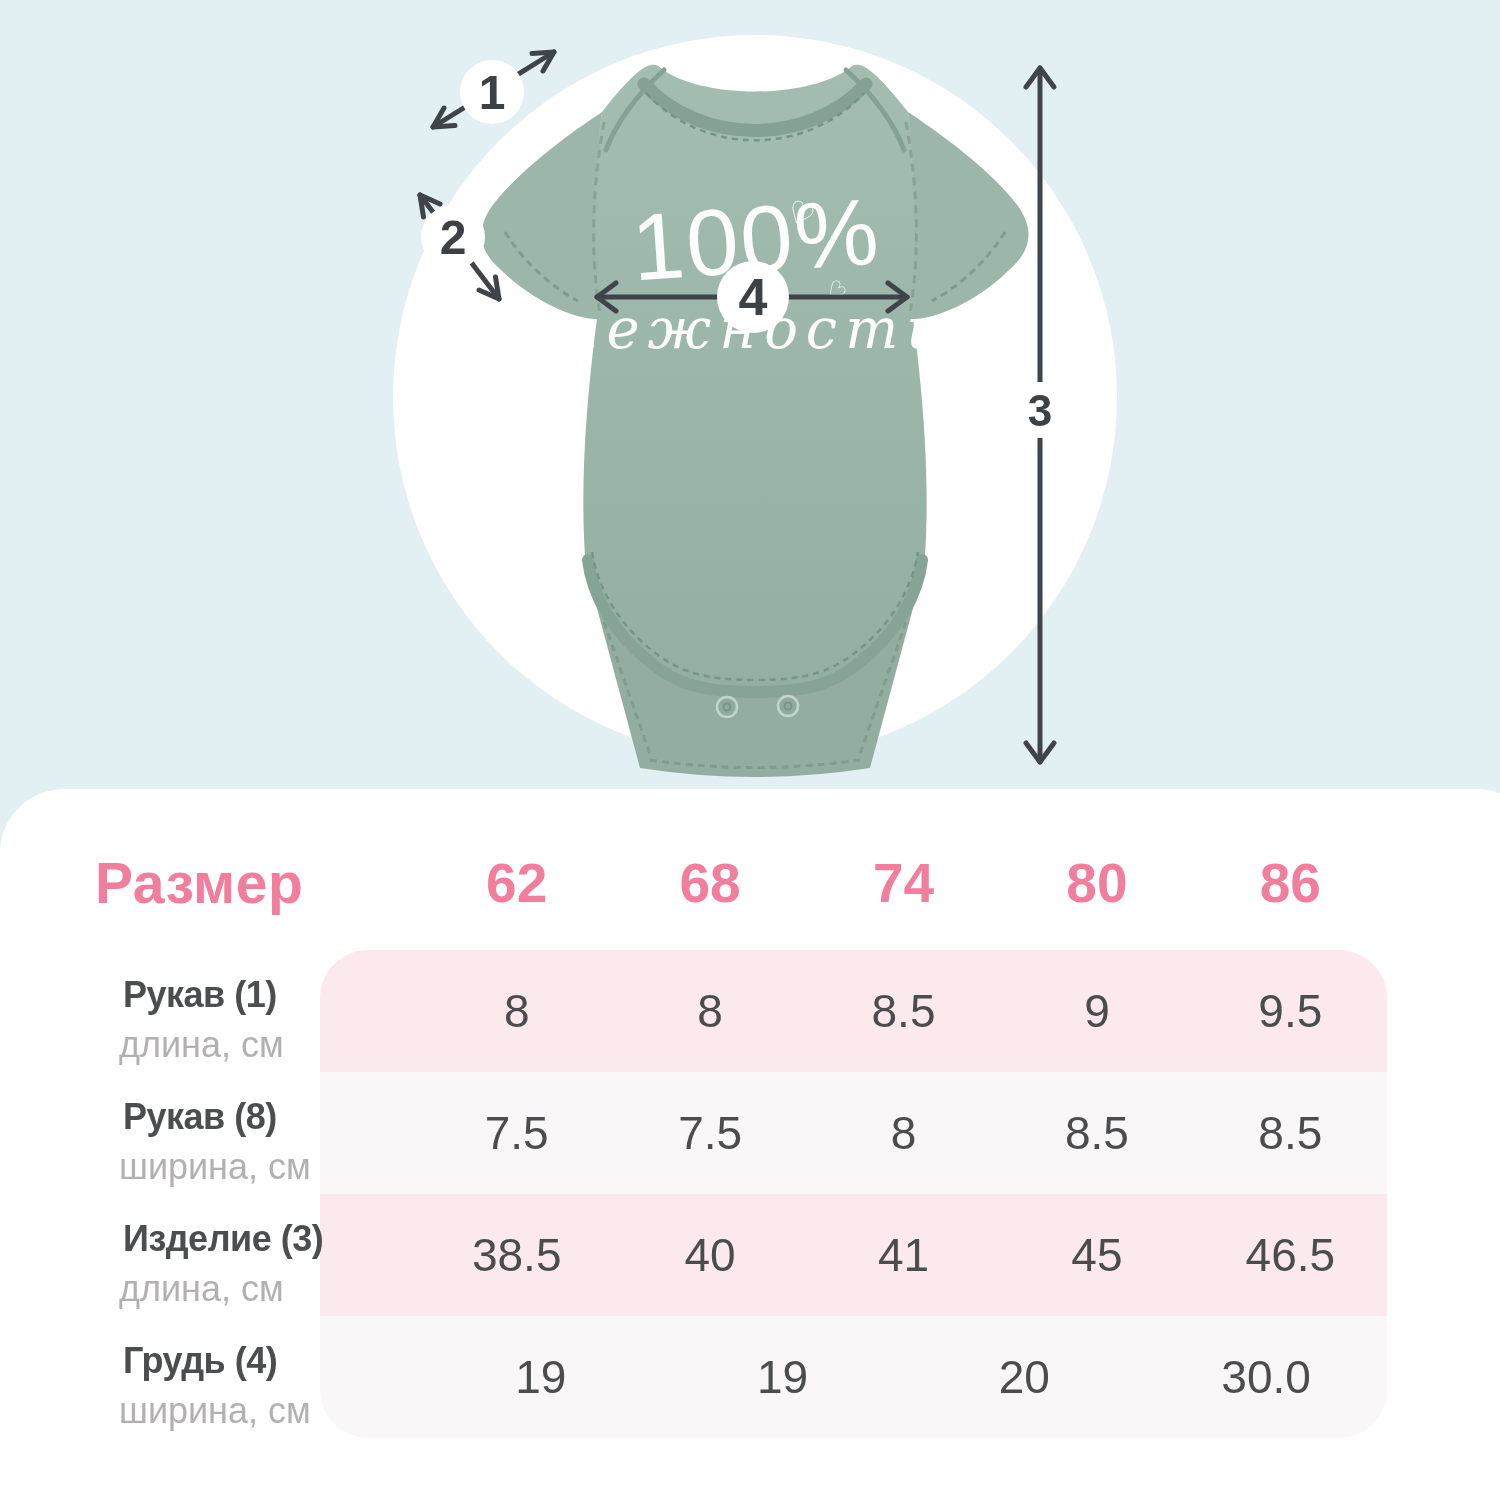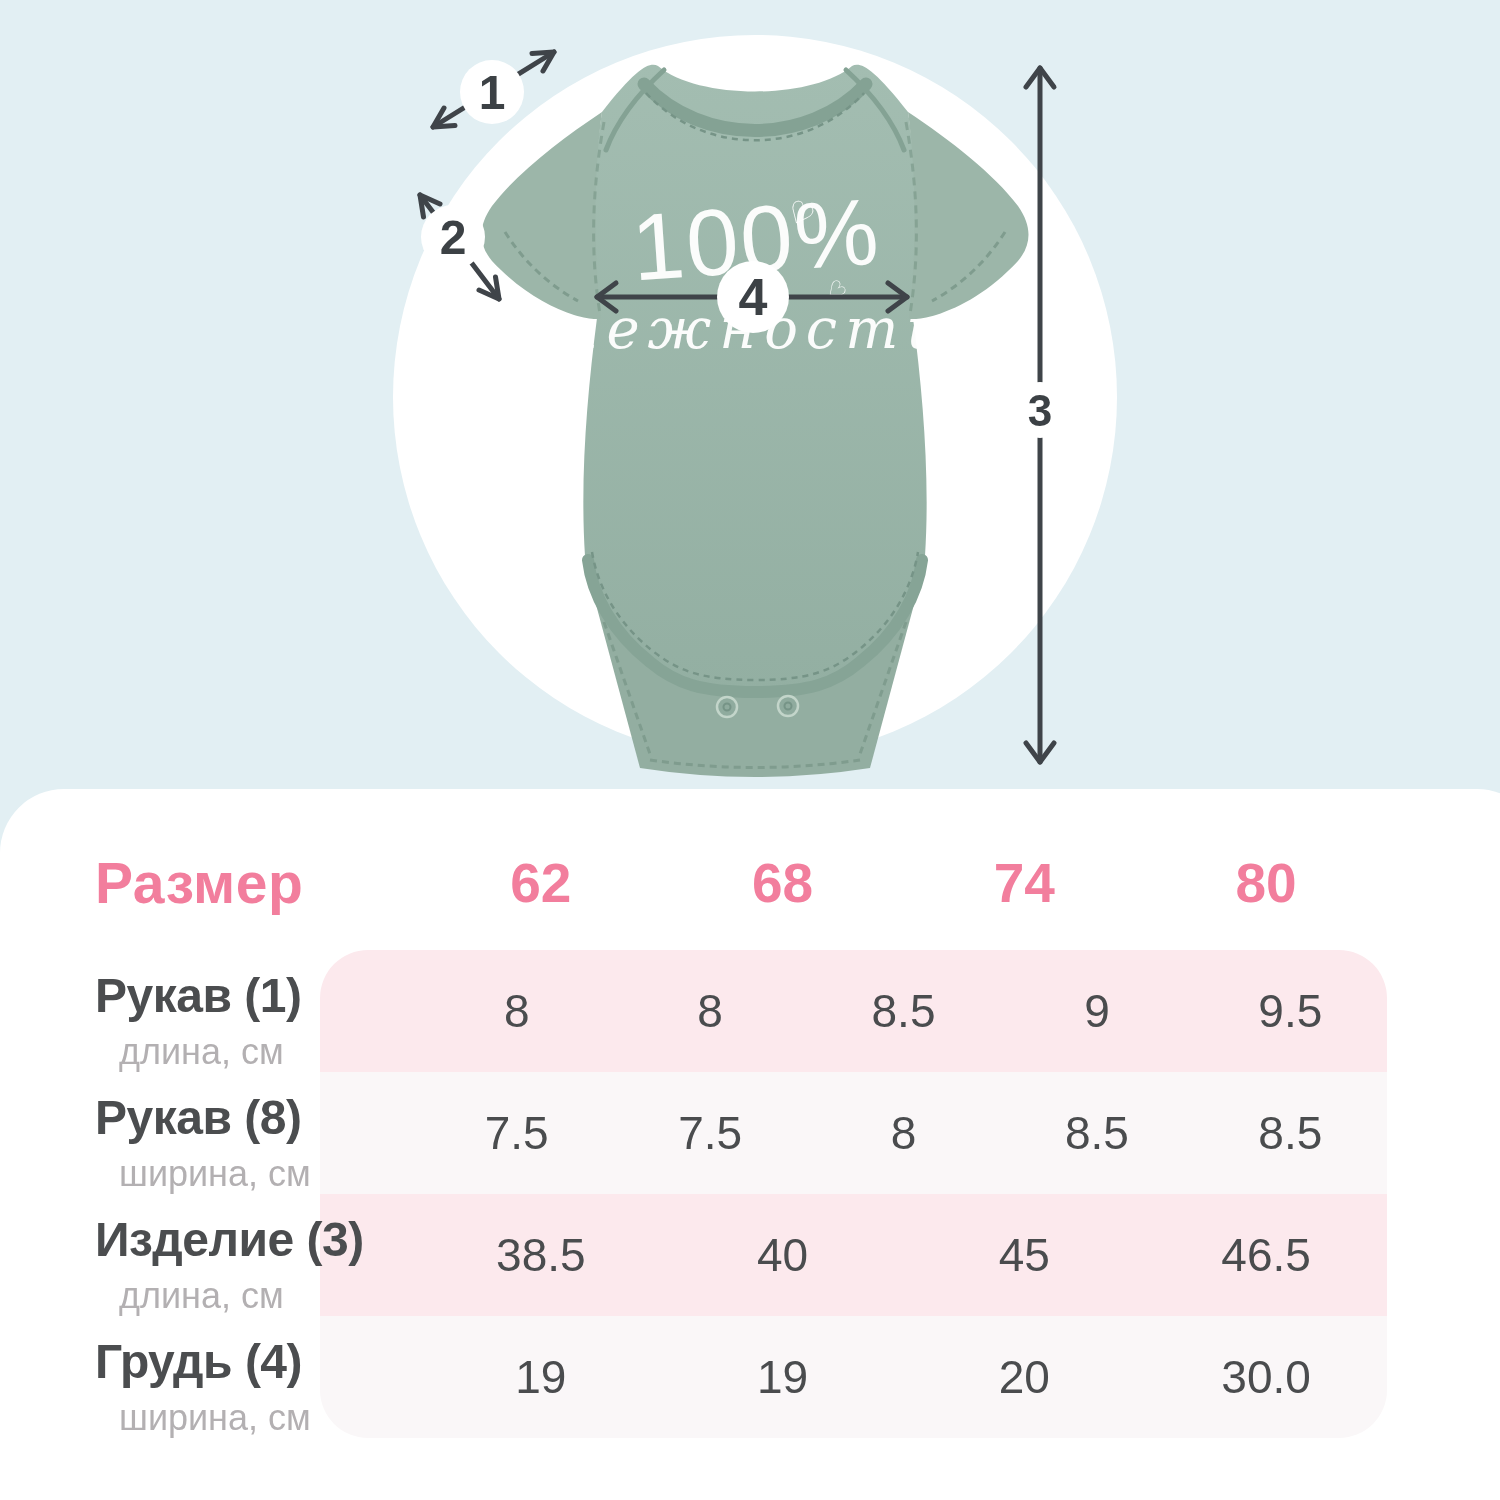--- a/index.html
+++ b/index.html
@@ -37,21 +37,21 @@
   .stripe.pink{background:#fce9ed;}
   .stripe.light{background:#faf7f8;}
   .stripe .cell{
     flex:1;text-align:center;font-size:46px;font-weight:400;color:#4a4c4e;
   }
   .row-label{
     position:absolute;left:95px;width:260px;height:122px;
     display:flex;flex-direction:column;justify-content:center;
     padding-top:18px;box-sizing:border-box;white-space:nowrap;
   }
-  .row-label .main{font-size:48px;font-weight:700;color:#4b4d4f;letter-spacing:-0.5px;}
+  .row-label .main{font-size:36px;font-weight:700;color:#4b4d4f;letter-spacing:-0.5px;margin-left:28px;}
   .row-label .sub{font-size:36px;font-weight:400;color:#b3b0b2;margin-top:8px;margin-left:24px;}
   .rl0{top:161px;}.rl1{top:283px;}.rl2{top:405px;}.rl3{top:527px;}
 </style>
 </head>
 <body>
 
 <div class="stage">
 
   <div class="hero">
     <svg width="1500" height="790" viewBox="0 0 1500 790">
@@ -165,40 +165,42 @@
 
   <div class="card">
 
     <div class="size-title">Размер</div>
 
     <div class="sizes-row">
       <div class="hcell">62</div>
       <div class="hcell">68</div>
       <div class="hcell">74</div>
       <div class="hcell">80</div>
+      <div class="hcell">86</div>
     </div>
 
     <div class="band">
       <div class="stripe pink">
         <div class="cell">8</div>
         <div class="cell">8</div>
         <div class="cell">8.5</div>
         <div class="cell">9</div>
         <div class="cell">9.5</div>
       </div>
       <div class="stripe light">
         <div class="cell">7.5</div>
         <div class="cell">7.5</div>
         <div class="cell">8</div>
         <div class="cell">8.5</div>
         <div class="cell">8.5</div>
       </div>
       <div class="stripe pink">
         <div class="cell">38.5</div>
         <div class="cell">40</div>
+        <div class="cell">41</div>
         <div class="cell">45</div>
         <div class="cell">46.5</div>
       </div>
       <div class="stripe light">
         <div class="cell">19</div>
         <div class="cell">19</div>
         <div class="cell">20</div>
         <div class="cell">30.0</div>
       </div>
     </div>

